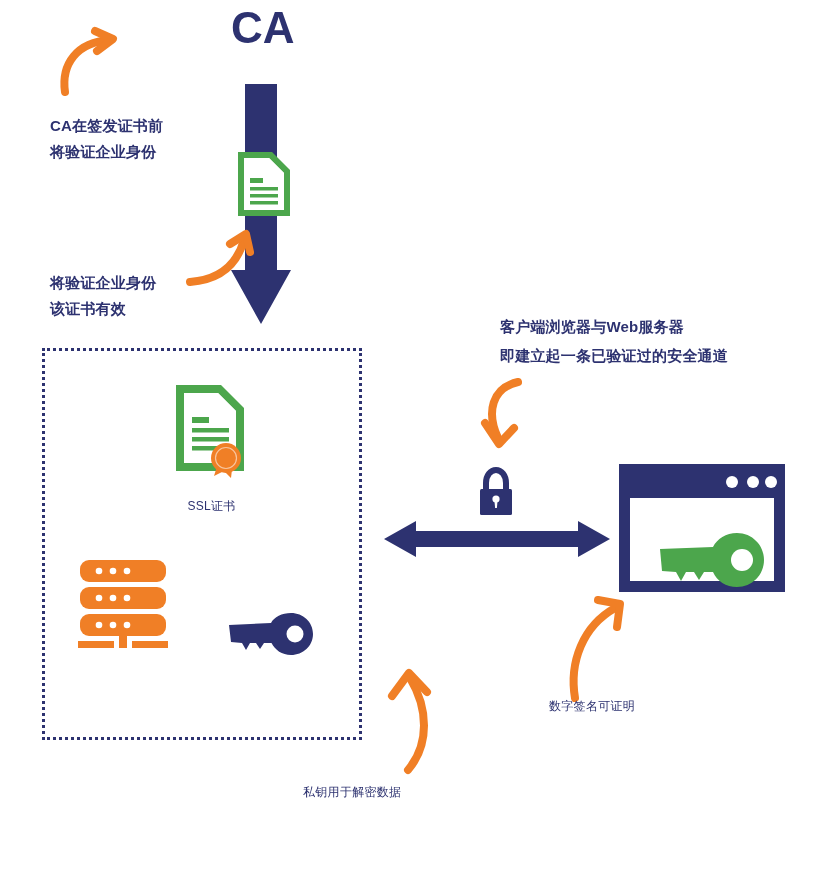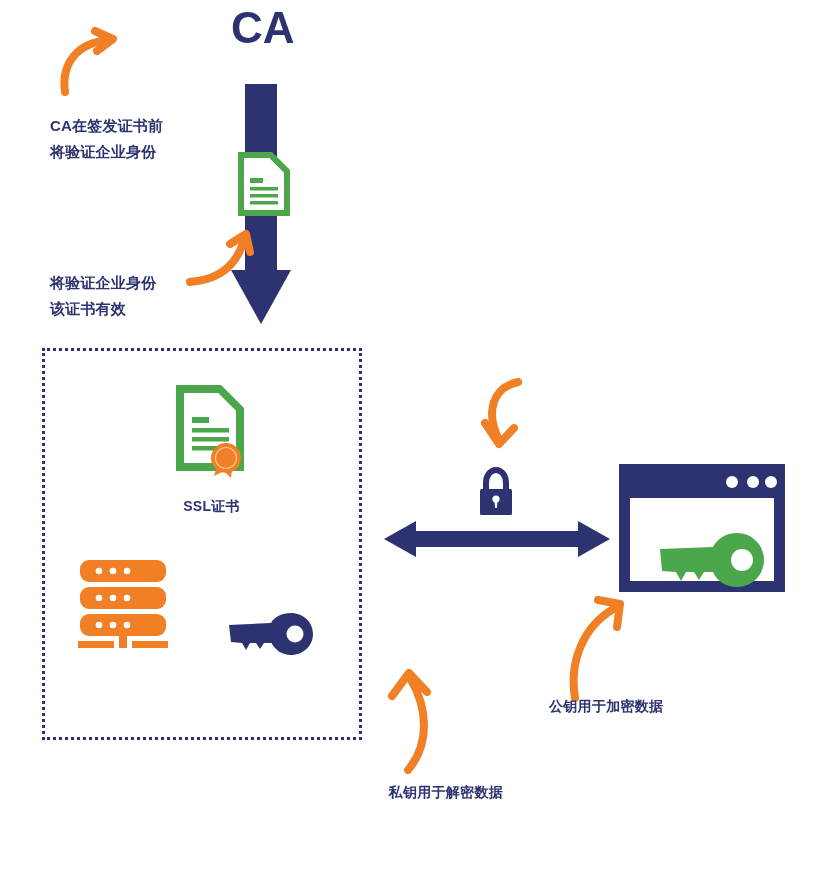--- a/index.html
+++ b/index.html
@@ -26,22 +26,22 @@
   .label {
     color: #2D3270;
     font-weight: bold;
     font-size: 15px;
     line-height: 26px;
     white-space: pre-line;
     letter-spacing: 0.2px;
   }
   .caption {
     color: #2D3270;
-    font-weight: bold;
-    font-size: 14px;
+    font-weight: normal;
+    font-size: 12px;
     text-align: center;
     letter-spacing: 0.3px;
   }
   .title-ca {
     color: #2D3270;
     font-weight: bold;
     font-size: 44px;
     letter-spacing: 0px;
     line-height: 48px;
   }
@@ -143,20 +143,22 @@
 
   <svg class="abs" style="left:228px; top:612px;" width="86" height="46">
     <path d="M63 1 C75 1 85 10 85 22 C85 34 75 43 63 43
              C54 43 47 38 43.5 31
              L36 31 L32 37 L28 31 L22 31 L18 38 L14 31
              L3 30 L1 13 L43 11
              C46 5 54 1 63 1 Z" fill="#2D3270"></path>
     <circle cx="67" cy="22" r="8.5" fill="#FFFFFF"></circle>
   </svg>
 
+  <div class="abs label" style="left:500px; top:312px; width:300px; line-height:29px;">客户端浏览器与Web服务器
+即建立起一条已验证过的安全通道</div>
   <svg class="abs" style="left:478px; top:378px;" width="62" height="72">
     <path d="M40 4 C14 10 8 34 20 60" stroke="#F07F26" stroke-width="8" fill="none" stroke-linecap="round"></path>
     <path d="M7 45 L21 66 L36 50" stroke="#F07F26" stroke-width="8" fill="none" stroke-linecap="round" stroke-linejoin="round"></path>
   </svg>
 
   <svg class="abs" style="left:477px; top:468px;" width="38" height="50">
     <path d="M9 22 V15 C9 7.5 13.5 2 19 2 C24.5 2 29 7.5 29 15 V22" stroke="#2D3270" stroke-width="6" fill="none"></path>
     <rect x="3" y="21" width="32" height="26" rx="1.5" fill="#2D3270"></rect>
     <circle cx="19" cy="31" r="3.6" fill="#FFFFFF"></circle>
     <path d="M17.3 31 H20.7 L19.9 40 H18.1 Z" fill="#FFFFFF"></path>
@@ -181,21 +183,21 @@
                L43 107 L41 85 L94 83
                C98 75 107 69 118 69 Z" fill="#4CA64C"></path>
       <circle cx="123" cy="96" r="11" fill="#FFFFFF"></circle>
     </g>
   </svg>
 
   <svg class="abs" style="left:382px; top:668px;" width="62" height="106">
     <path d="M26 102 C48 76 46 40 28 10" stroke="#F07F26" stroke-width="8" fill="none" stroke-linecap="round"></path>
     <path d="M10 28 L27 5 L45 24" stroke="#F07F26" stroke-width="8" fill="none" stroke-linecap="round" stroke-linejoin="round"></path>
   </svg>
-  <div class="abs caption" style="left:303px; top:784px; width:200px; text-align:right;">私钥用于解密数据</div>
+  <div class="abs caption" style="left:303px; top:784px; width:200px; text-align:left;">私钥用于解密数据</div>
 
   <svg class="abs" style="left:565px; top:592px;" width="66" height="110">
     <path d="M10 106 C4 70 18 34 50 16" stroke="#F07F26" stroke-width="8" fill="none" stroke-linecap="round"></path>
     <path d="M33 8 L55 12 L52 35" stroke="#F07F26" stroke-width="8" fill="none" stroke-linecap="round" stroke-linejoin="round"></path>
   </svg>
-  <div class="abs caption" style="left:549px; top:698px; width:200px; text-align:left;">公钥用于加密数据</div>
+  <div class="abs caption" style="left:549px; top:698px; width:200px; text-align:left;">数字签名可证明</div>
 
 </div>
 
 </body></html>

